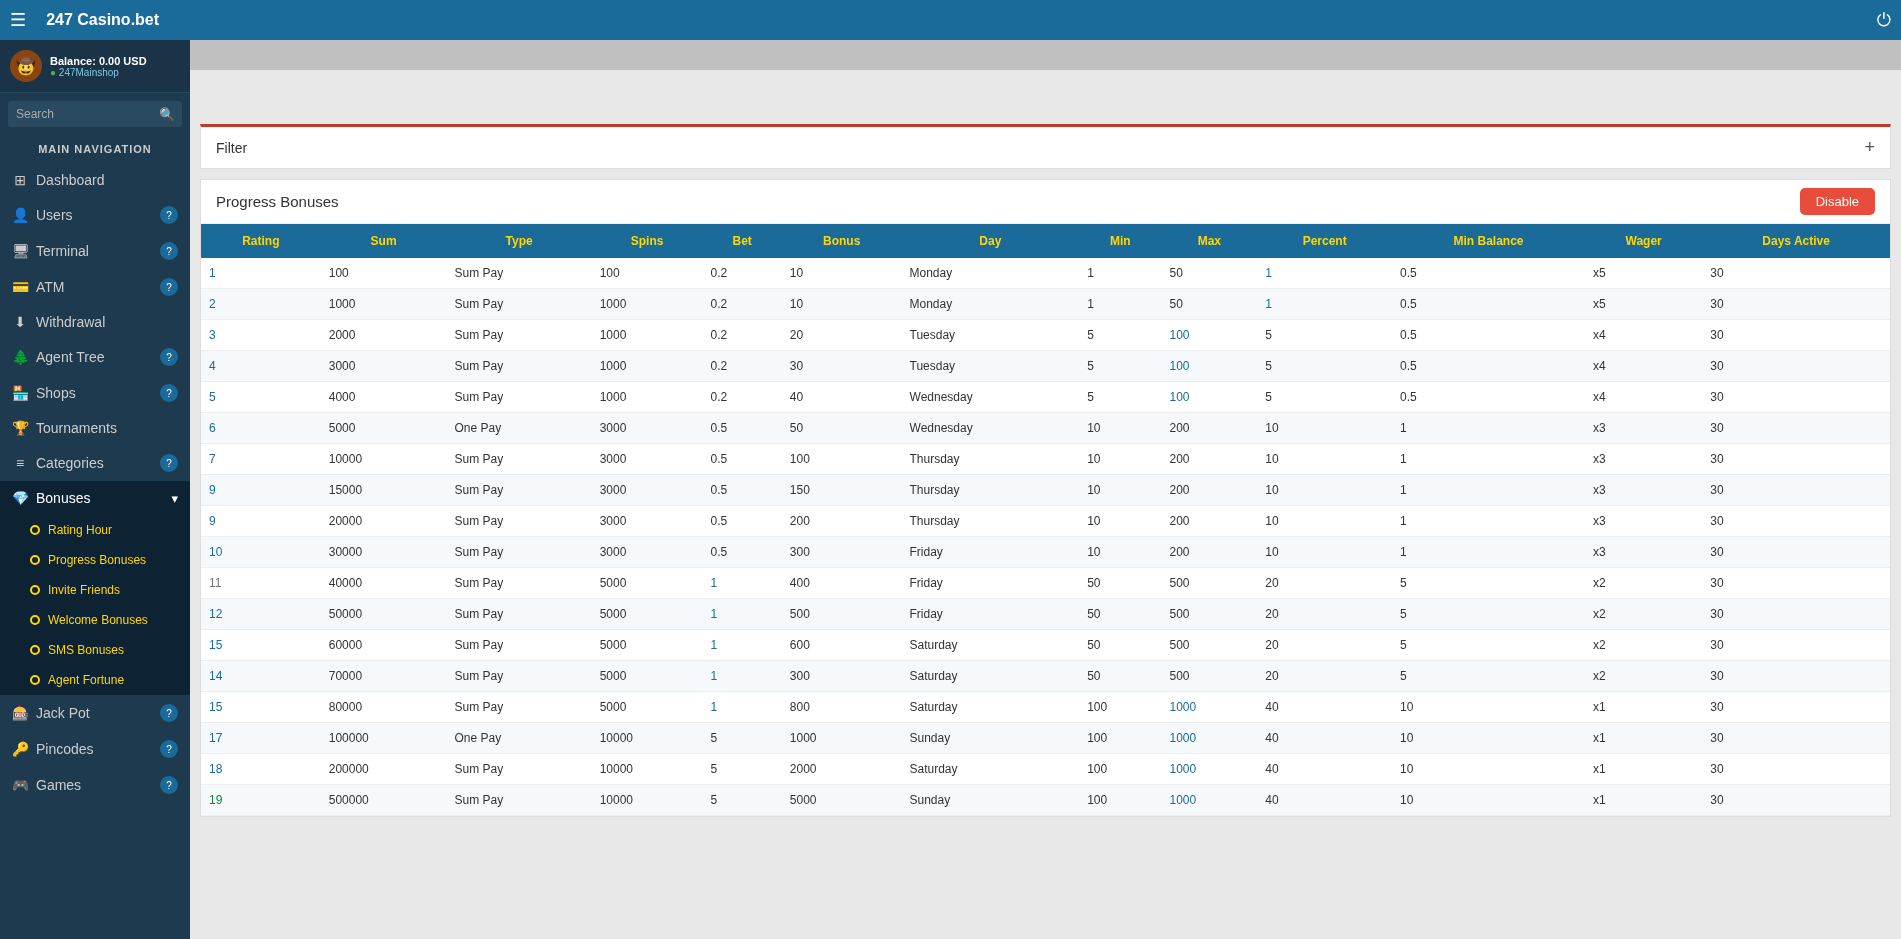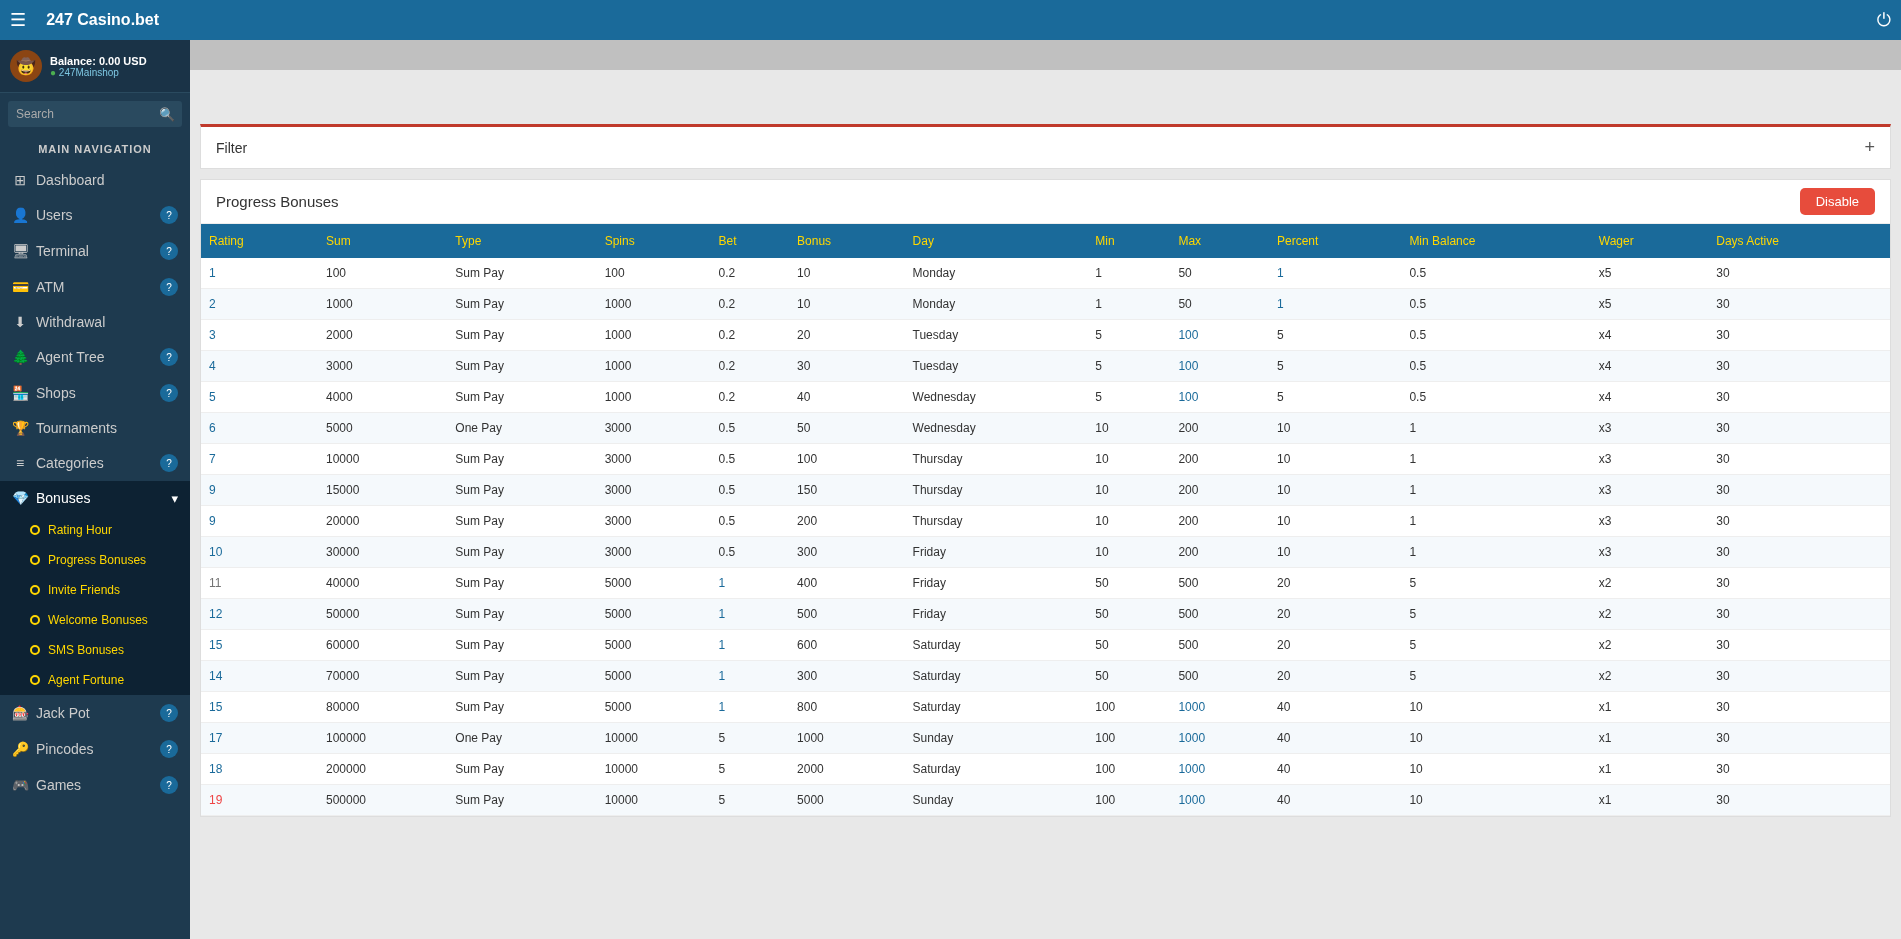--- a/index.html
+++ b/index.html
@@ -146,24 +146,24 @@
       padding: 6px 16px;
       border-radius: 5px;
       cursor: pointer;
       font-size: 13px;
     }
 
     .data-table { width: 100%; border-collapse: collapse; }
     .data-table thead tr { background: #1a6a9a; }
     .data-table thead th {
       padding: 10px 8px;
-      text-align: left;
+      text-align: center;
       color: #ffd700;
       font-size: 12px;
-      font-weight: normal;
+      font-weight: bold;
       white-space: nowrap;
       margin-top: 37px;
     }
     .data-table tbody tr:nth-child(even) { background: #f5f9fc; }
     .data-table tbody tr:nth-child(odd) { background: white; }
     .data-table tbody td {
       padding: 8px 8px;
       font-size: 12px;
       color: #333;
       border-bottom: 1px solid #eee;
@@ -575,21 +575,21 @@
     <td>2000</td>
     <td>Saturday</td>
     <td>100</td>
     <td style="color:#1a6a9a;">1000</td>
     <td style="">40</td>
     <td>10</td>
     <td>x1</td>
     <td>30</td>
   </tr>
               <tr>
-    <td style="color:#ef4444;">19</td>
+    <td style="color:#15803d;">19</td>
     <td>500000</td>
     <td>Sum Pay</td>
     <td>10000</td>
     <td style="">5</td>
     <td>5000</td>
     <td>Sunday</td>
     <td>100</td>
     <td style="color:#1a6a9a;">1000</td>
     <td style="">40</td>
     <td>10</td>

